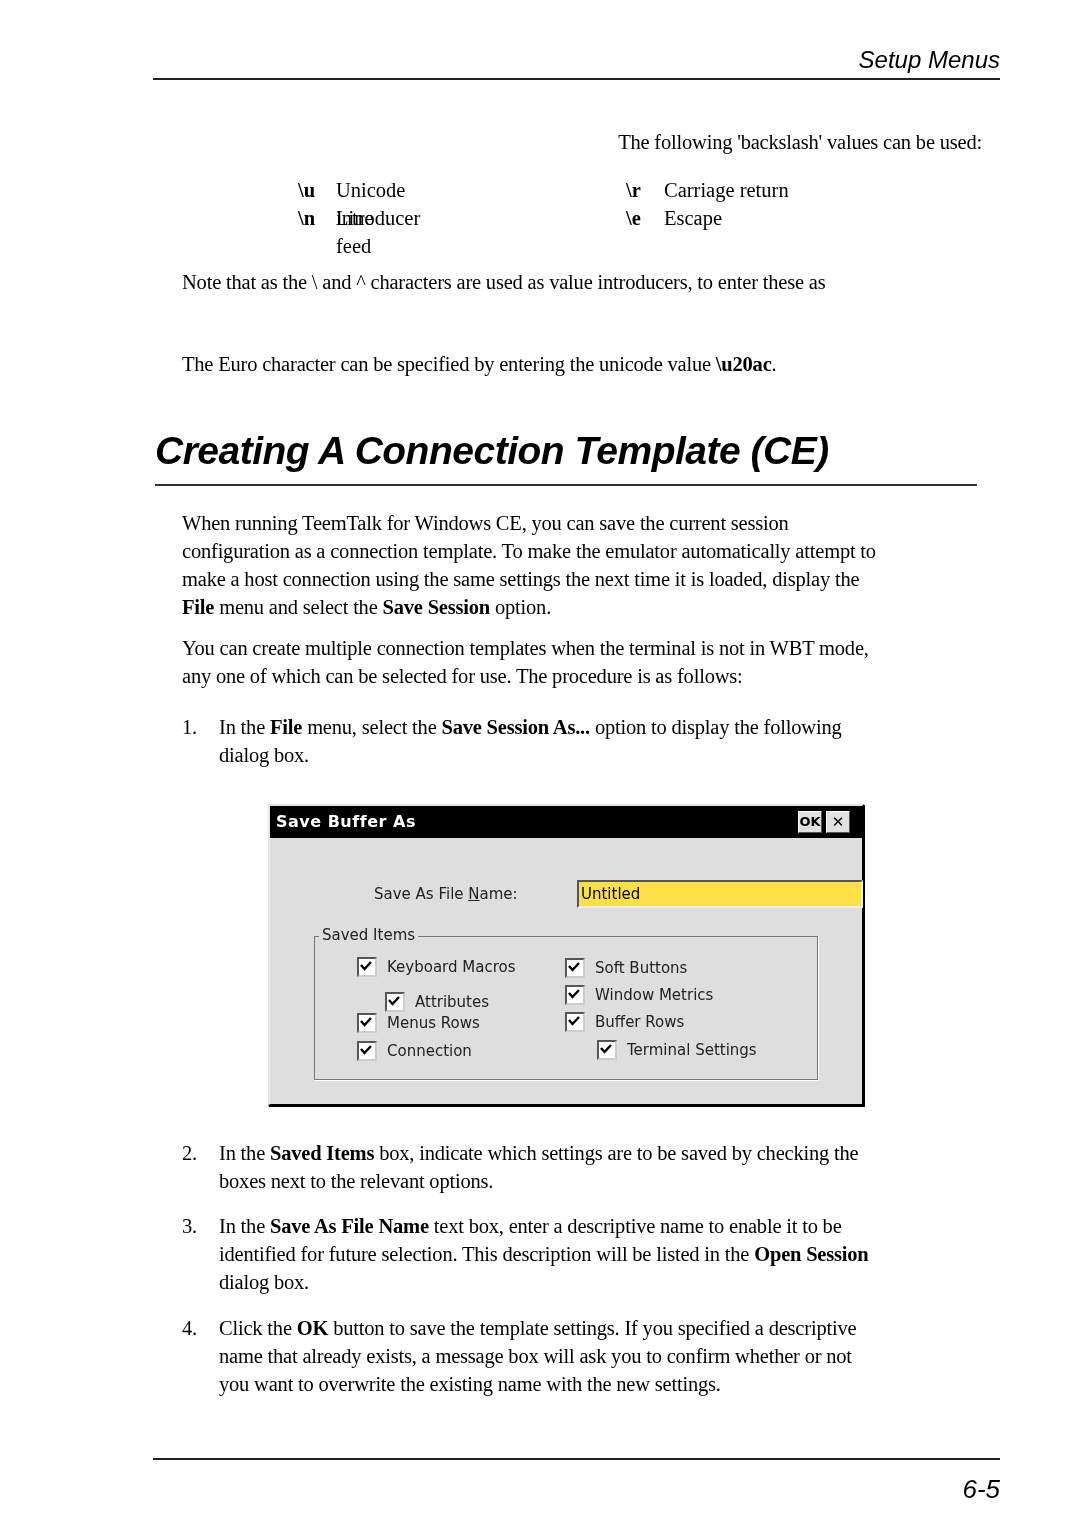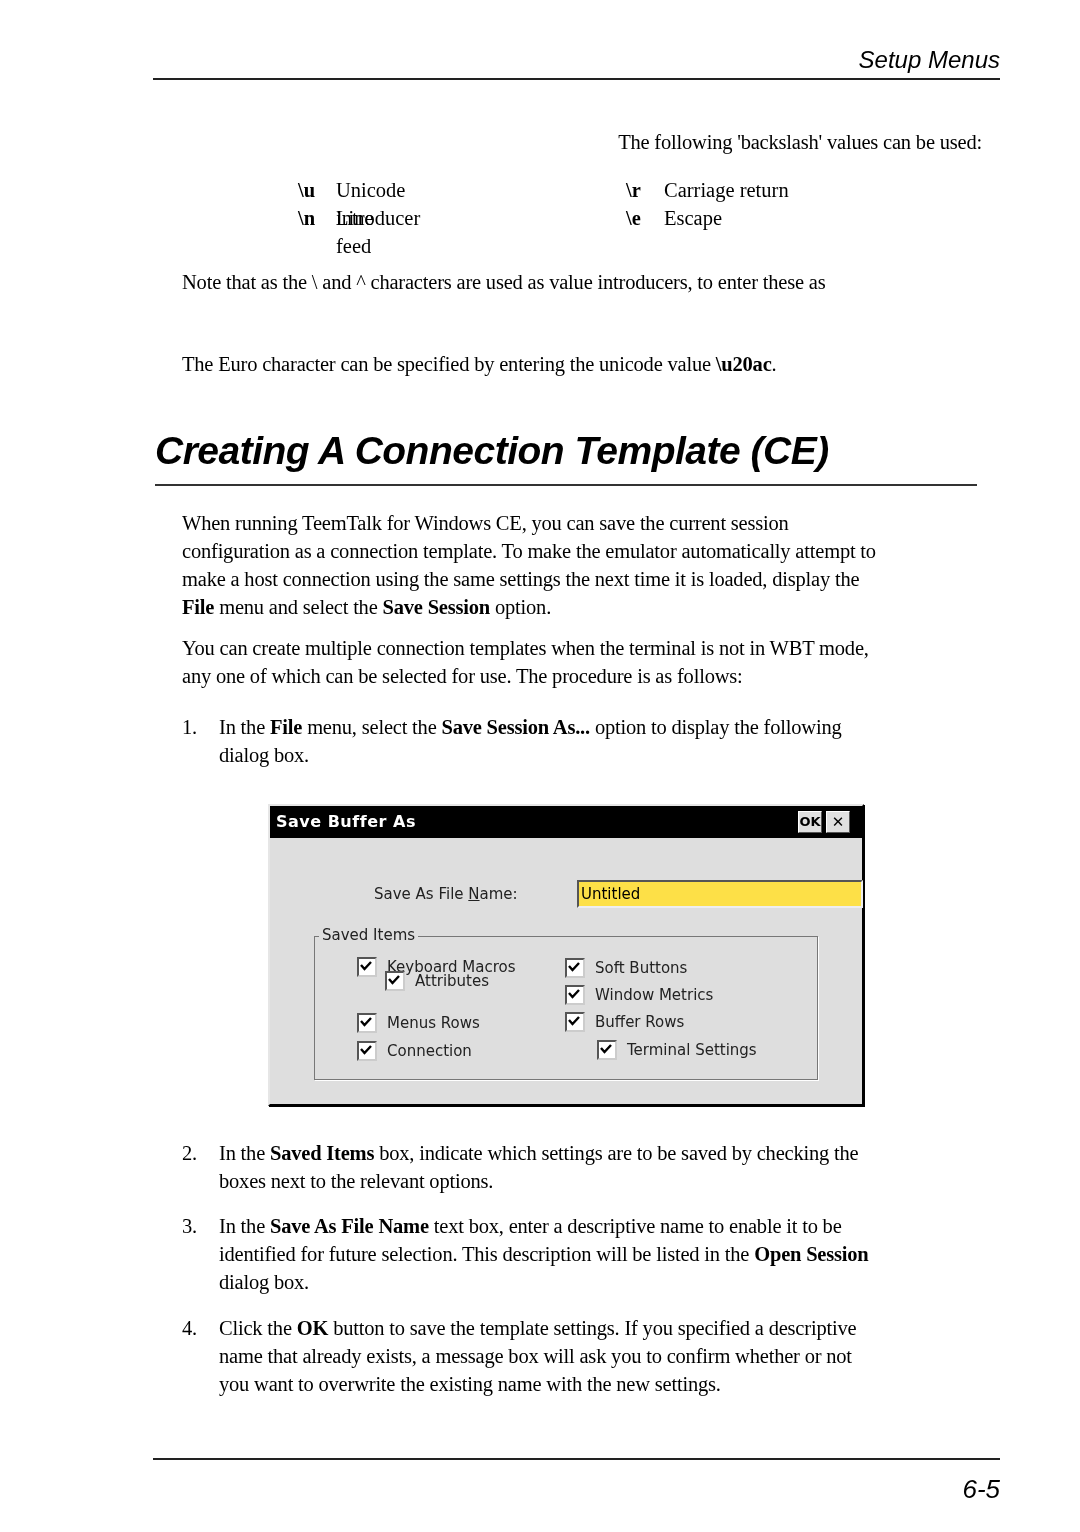--- a/index.html
+++ b/index.html
@@ -97,21 +97,21 @@
     <span class="legend">Saved Items</span>
 
     <label class="cb" style="left:42px; top:20px;">
         <span class="box">
           <svg width="12" height="12" viewBox="0 0 12 12">
             <path d="M1 5 L4.5 9 L11 2" stroke="#000" stroke-width="2.4" fill="none"></path>
           </svg>
         </span>
         <span>Keyboard Macros</span>
       </label>
-    <label class="cb" style="left:42px; top:34px;padding-left:28px;">
+    <label class="cb" style="left:42px; top:55px;padding-left:28px;">
         <span class="box">
           <svg width="12" height="12" viewBox="0 0 12 12">
             <path d="M1 5 L4.5 9 L11 2" stroke="#000" stroke-width="2.4" fill="none"></path>
           </svg>
         </span>
         <span>Attributes</span>
       </label>
     <label class="cb" style="left:42px; top:76px;">
         <span class="box">
           <svg width="12" height="12" viewBox="0 0 12 12">

